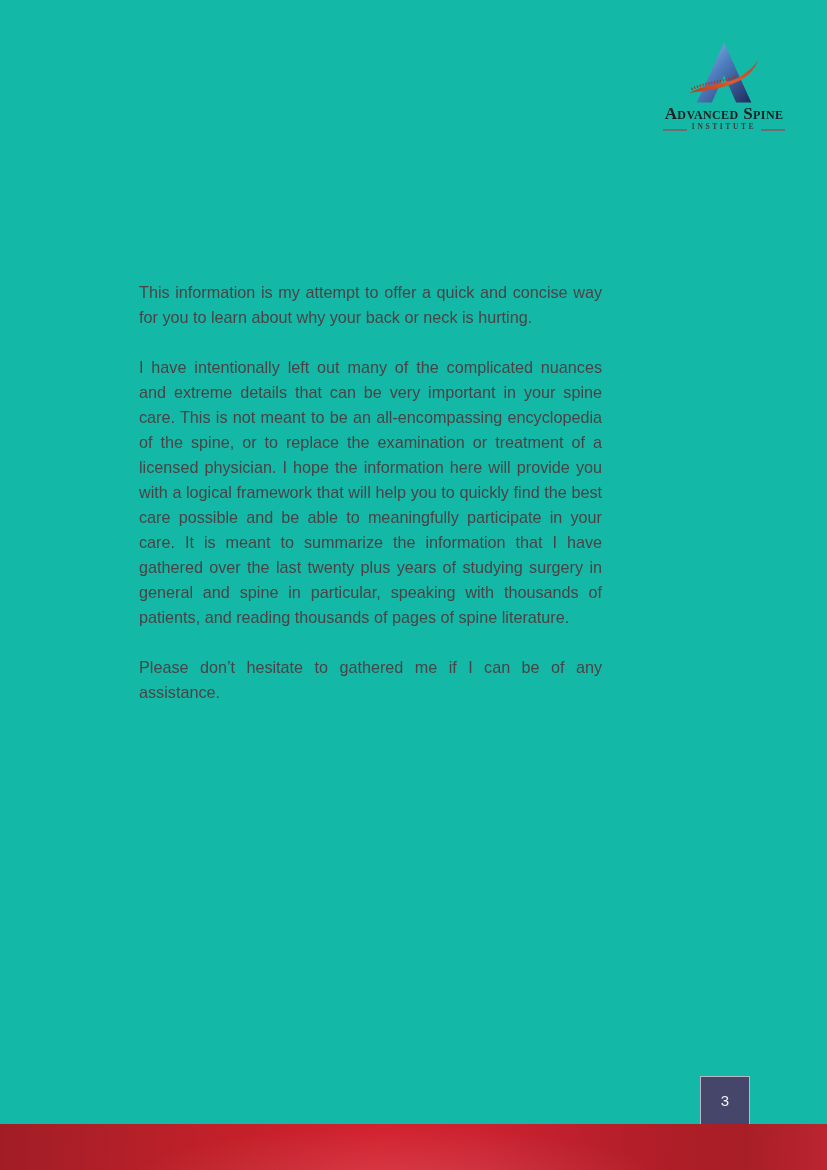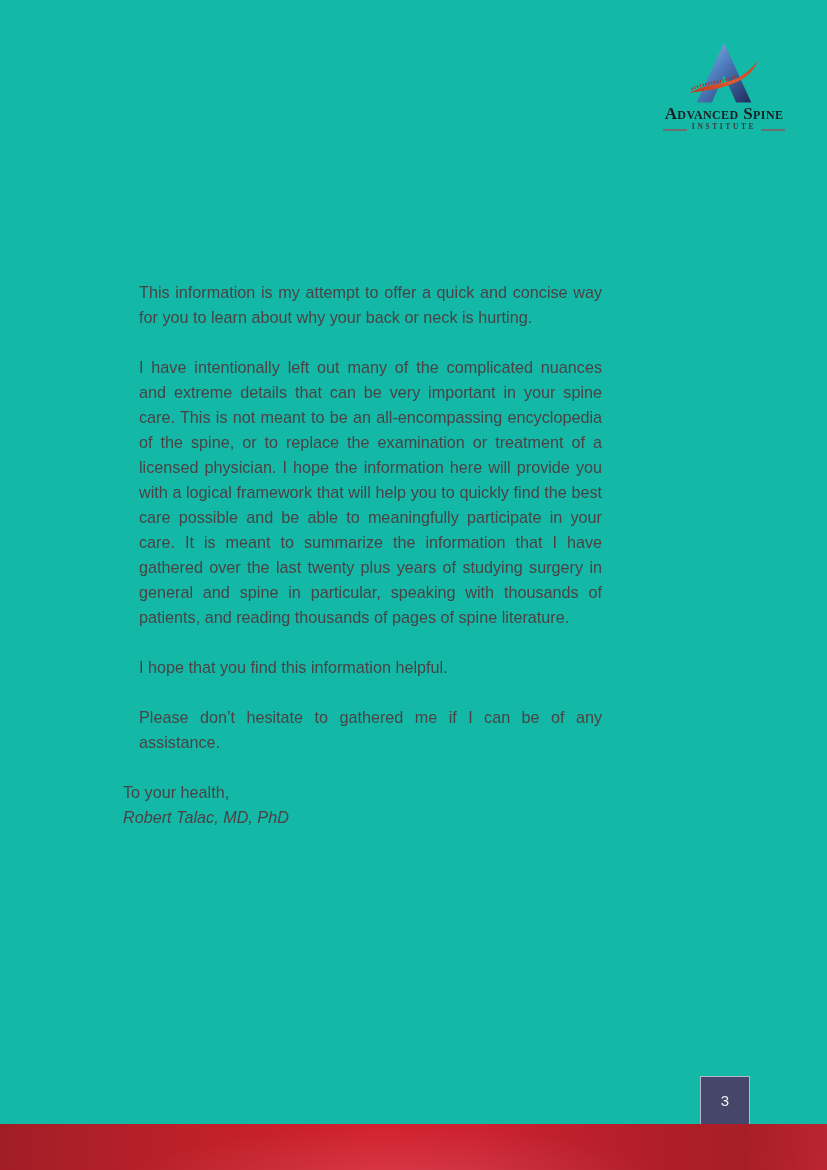--- a/index.html
+++ b/index.html
@@ -123,26 +123,21 @@
     <div class="logo-subtitle-row">
       <span class="logo-rule"></span>
       <span class="logo-subtitle">INSTITUTE</span>
       <span class="logo-rule"></span>
     </div>
   </header>
 
   <main class="letter">
     <p>This information is my attempt to offer a quick and concise way for you to learn about why your back or neck is hurting.</p>
     <p>I have intentionally left out many of the complicated nuances and extreme details that can be very important in your spine care.  This is not meant to be an all-encompassing encyclopedia of the spine, or to replace the examination or treatment of a licensed physician. I hope the information here will provide you with a logical framework that will help you to quickly find the best care possible and be able to meaningfully participate in your care.  It is meant to summarize the information that I have gathered over the last twenty plus years of studying surgery in general and spine in particular, speaking with thousands of patients, and reading thousands of pages of spine literature.</p>
-    <p>I hope that you find this information helpful.</p>
     <p>Please don’t hesitate to gathered me if I can be of any assistance.</p>
-    <div class="closing-block">
-      <p>To your health,</p>
-      <p class="signature">Robert Talac, MD, PhD</p>
-    </div>
   </main>
 
   <div class="page-number-badge">
     <span>3</span>
   </div>
   <div class="footer-bar"></div>
 
 </div>
 
 </body></html>

